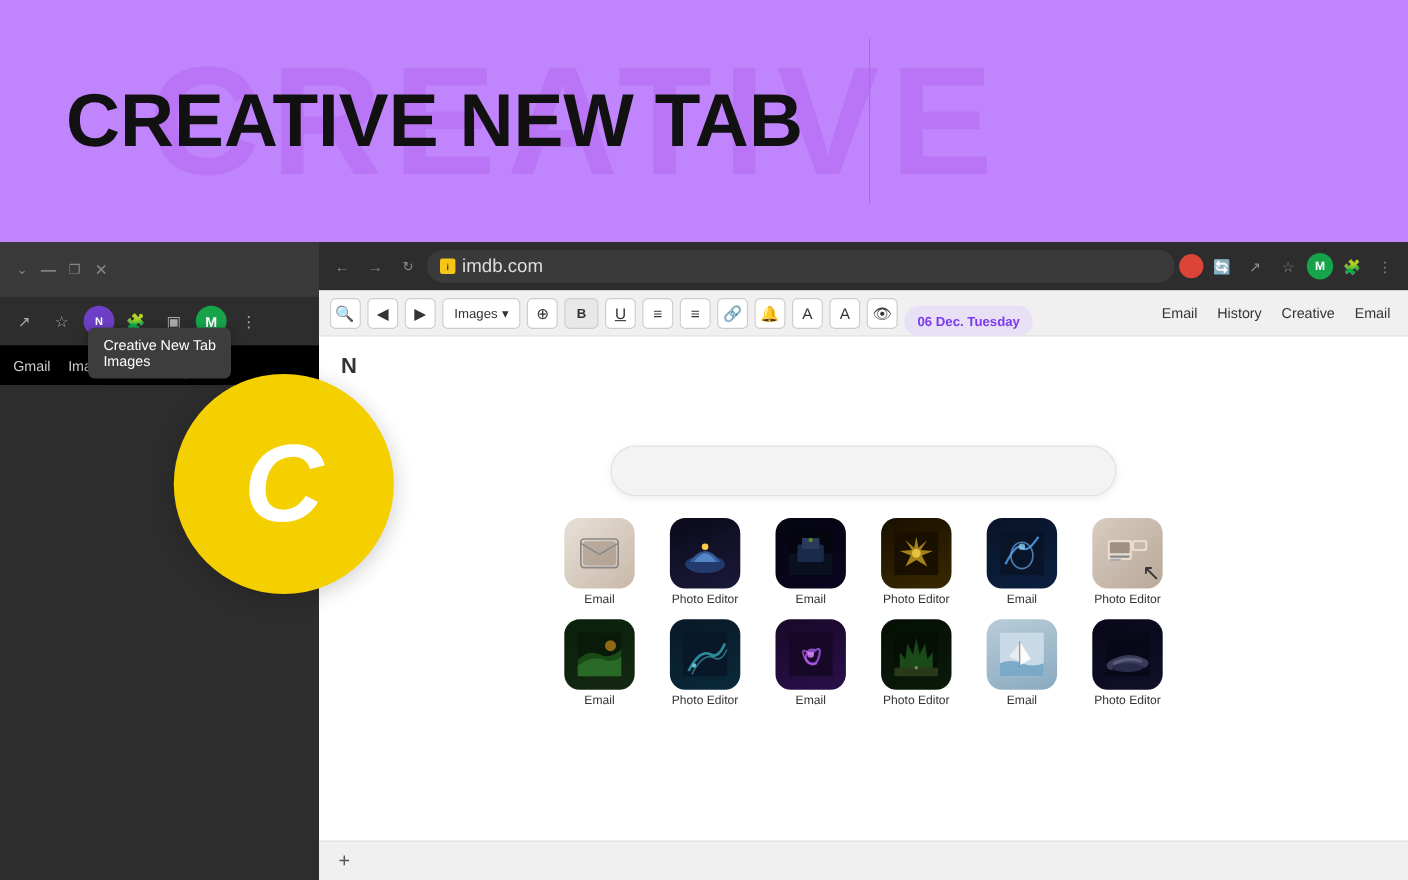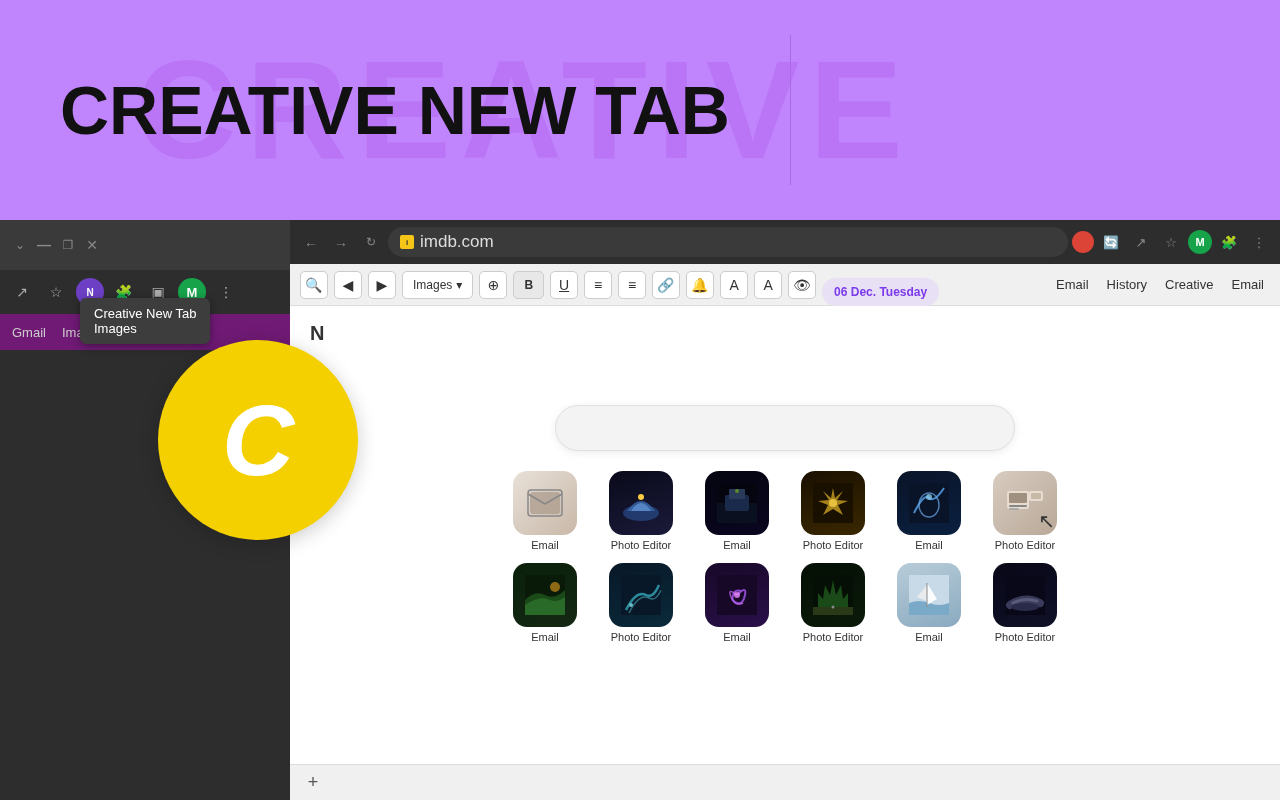--- a/index.html
+++ b/index.html
@@ -127,21 +127,21 @@
     .profile-m {
       width: 28px; height: 28px;
       background: #16a34a;
       border-radius: 50%;
       display: flex; align-items: center; justify-content: center;
       color: white; font-size: 13px; font-weight: bold;
     }
 
     .browser-bookmarks {
       height: 36px;
-      background: #701a75;
+      background: #000000;
       display: flex;
       align-items: center;
       padding: 0 12px;
       gap: 16px;
     }
     .bookmark-item {
       color: #ccc;
       font-size: 13px;
       cursor: pointer;
     }

